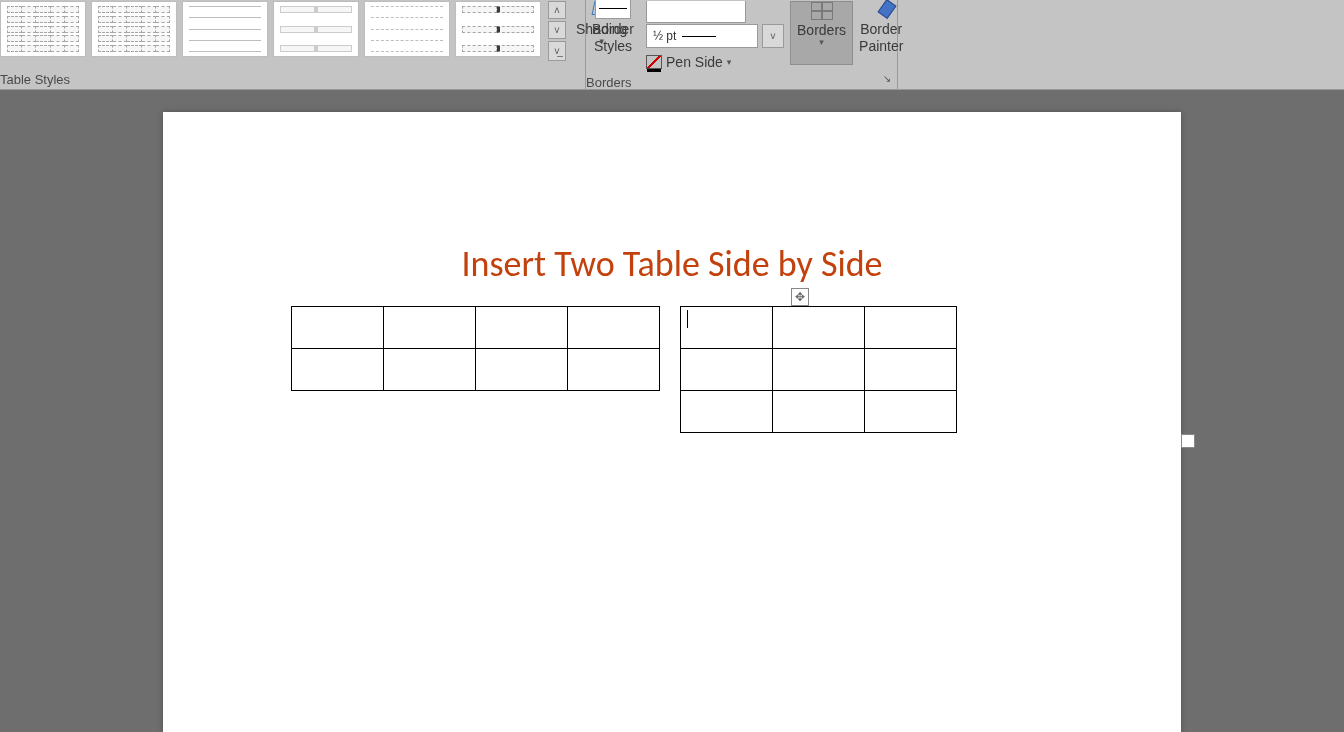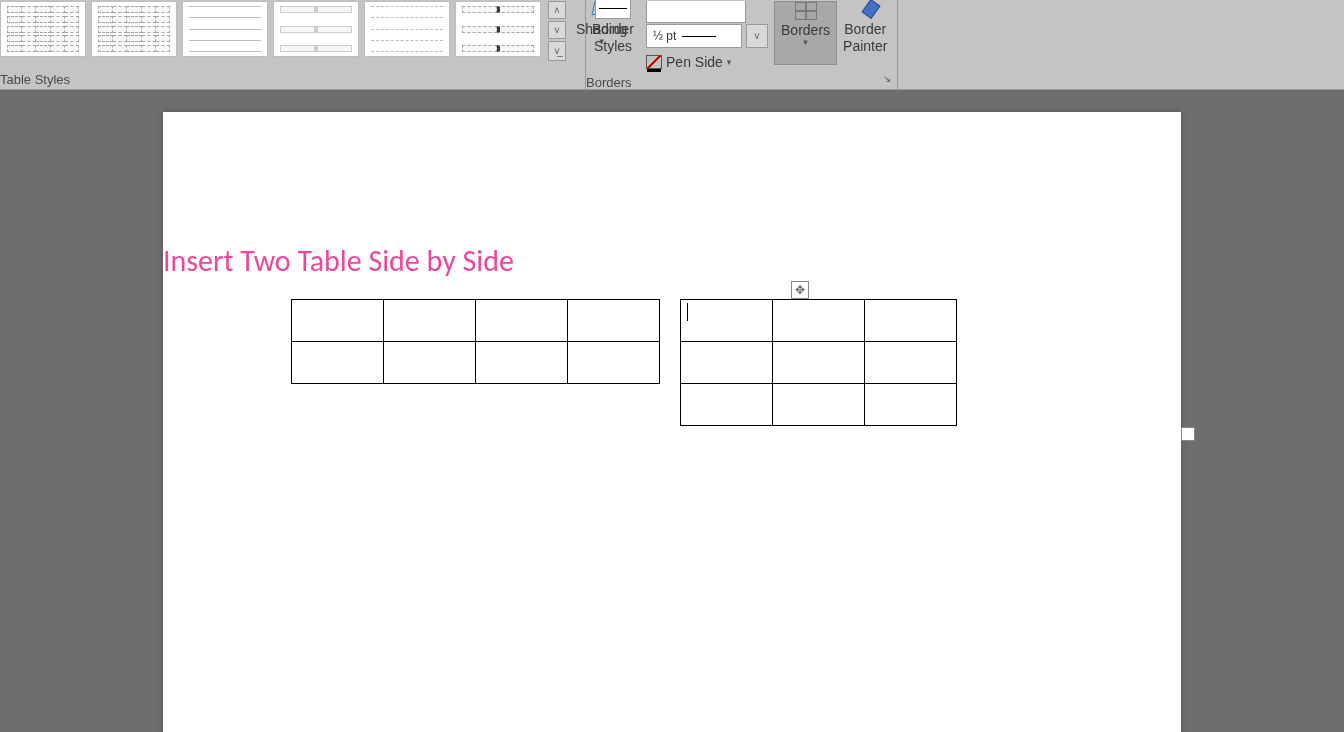--- a/index.html
+++ b/index.html
@@ -107,21 +107,21 @@
       align-items: flex-end;
       justify-content: center;
       width: 36px;
     }
     .rbtn .lbl { margin-top: 2px; text-align: center; line-height: 17px; }
     .rbtn .drop::after { content: "▾"; font-size: 9px; color: #555; display:block; margin-top:-2px;}
     
     .borders-block { display: flex; flex-direction: column; }
     .pen-row { display: flex; align-items: center; gap: 4px; height: 26px; padding: 0 6px; }
     .pen-weight {
-      width: 96px; height: 24px; background: #fff; border: 1px solid #999;
+      width: 112px; height: 24px; background: #fff; border: 1px solid #999;
       display: flex; align-items: center; font-size: 12px; color: #333; padding-left: 6px; gap:6px;
     }
     .pen-weight .lineprev { border-top: 1px solid #000; width: 34px; }
     .pen-weight-drop {
       width: 22px; height: 24px; background: #d9d9d9; border: 1px solid #9a9a9a;
       display:flex; align-items:center; justify-content:center; font-size:10px;color:#555;
     }
     .pen-color-icon {
       width: 16px; height: 14px; border: 1px solid #555; position: relative;
       background: linear-gradient(135deg, transparent 45%, #c00 45%, #c00 55%, transparent 55%);
@@ -185,22 +185,23 @@
     }
     .page {
       width: 1018px;
       min-height: 1200px;
       background: #fff;
       box-shadow: 0 0 6px rgba(0,0,0,0.25);
       position: relative;
       padding-top: 130px;
     }
     .doc-title {
-      font-size: 30px;
-      color: #ec4899;
+      text-align: center;
+      font-size: 36px;
+      color: #c2410c;
       font-family: "Calibri", "Segoe UI", sans-serif;
     }
     .tables-row {
       display: flex;
       margin-top: 20px;
       margin-left: 128px;
       align-items: flex-start;
       position: relative;
     }
     table.tbl {

